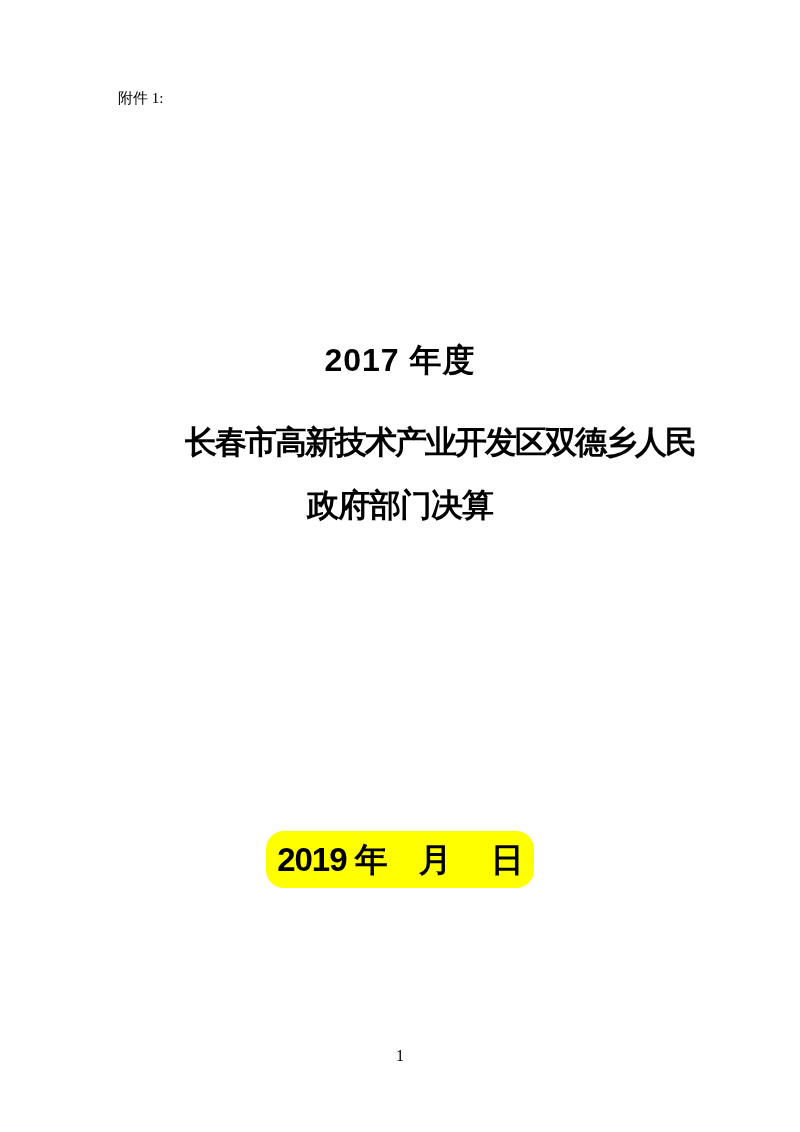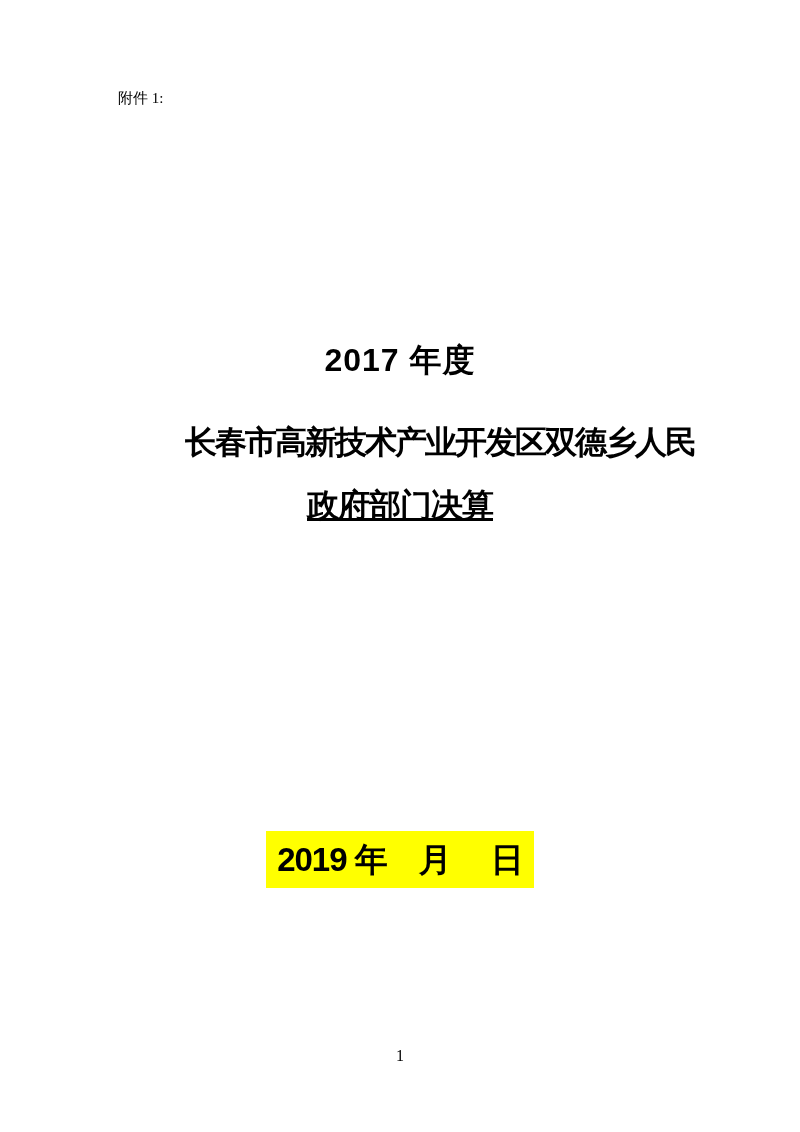--- a/index.html
+++ b/index.html
@@ -43,38 +43,38 @@
   .title-main {
     top: 426px;
     font-size: 32px;
     letter-spacing: -2px;
     padding-left: 40px;
   }
   .title-sub {
     top: 489px;
     font-size: 32px;
     letter-spacing: -1px;
-    text-decoration: underline;
   }
   .date-line {
     position: absolute;
     left: 0;
     top: 831px;
     width: 100%;
     text-align: center;
     font-family: "Liberation Sans", sans-serif;
     font-weight: bold;
     font-size: 33px;
   }
   .date-highlight {
     display: inline-block;
     line-height: 57px;
     padding: 0 11px;
     white-space: pre;
     letter-spacing: -1px;
+    border-radius: 18px;
   }
   .page-number {
     position: absolute;
     left: 0;
     top: 1046px;
     width: 100%;
     text-align: center;
     font-family: "Liberation Serif", serif;
     font-size: 16px;
     line-height: 1.2;

